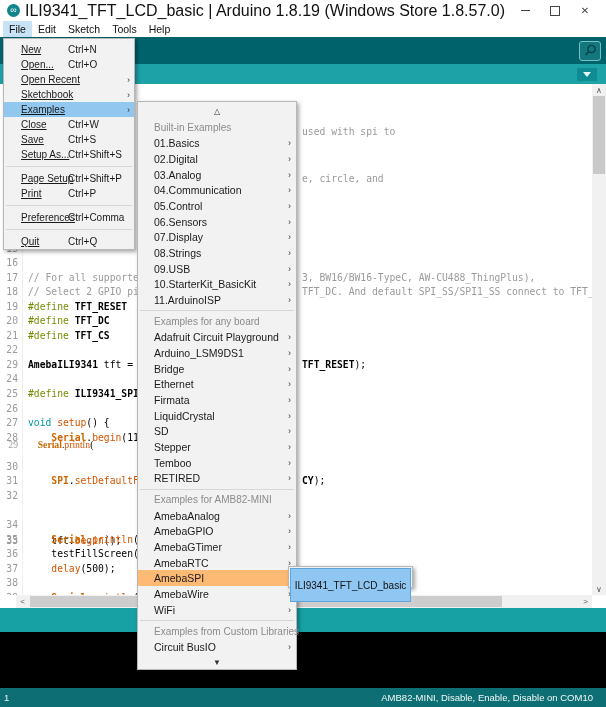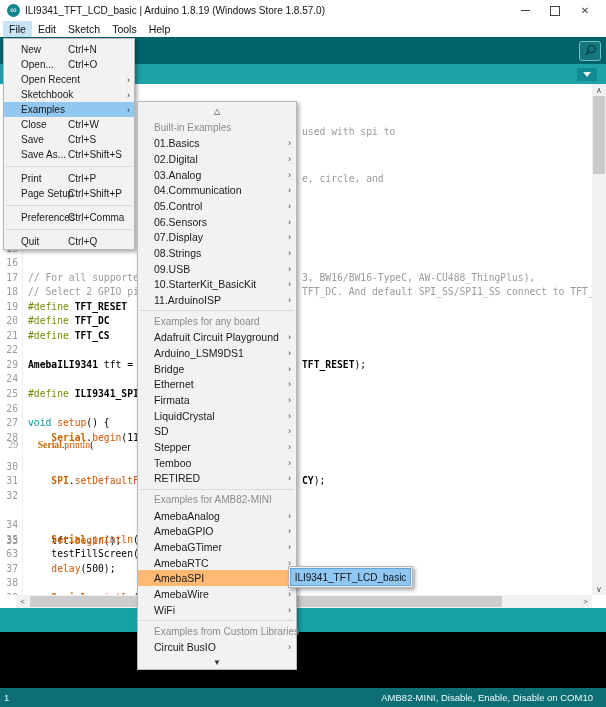--- a/index.html
+++ b/index.html
@@ -4,21 +4,21 @@
 <style>
   html,body{margin:0;padding:0;background:#dcdcdc;}
   #app{position:relative;width:606px;height:707px;background:#ffffff;overflow:hidden;
        font-family:"Liberation Sans",sans-serif;box-shadow:inset 0 0 0 1px #8f8f8f;}
 
   
   .title-bar{position:absolute;left:0;top:0;width:606px;height:21px;background:#ffffff;
              display:flex;align-items:center;}
   .app-icon{width:13px;height:13px;border-radius:50%;background:#12858C;color:#fff;
             font-size:9px;line-height:13px;text-align:center;margin:0 5px 0 7px;flex:0 0 auto;}
-  .title-text{font-size:10px;color:#111;white-space:nowrap;}
+  .title-text{font-size:16px;color:#111;white-space:nowrap;}
   .win-controls{position:absolute;right:6px;top:0;height:21px;display:flex;}
   .win-btn{width:30px;height:21px;display:flex;align-items:center;justify-content:center;color:#444;}
   .glyph-min{width:9px;height:1px;background:#444;}
   .glyph-max{width:8px;height:8px;border:1px solid #444;}
   .glyph-close{font-size:10px;line-height:10px;color:#444;}
 
   
   .menu-bar{position:absolute;left:0;top:21px;width:606px;height:16px;background:#fff;
             display:flex;align-items:stretch;padding-left:3px;box-sizing:border-box;}
   .mb-item{font-size:10.5px;color:#111;padding:0 6px;display:flex;align-items:center;}
@@ -66,40 +66,40 @@
               display:flex;align-items:center;justify-content:space-between;box-sizing:border-box;
               padding:0 13px 0 4px;}
   .linestatus .ln{color:#E8F4F4;font-size:9.5px;}
   .linestatus .board{color:#F2FAFA;font-size:9.5px;white-space:nowrap;}
 
   
   .menu-panel{position:absolute;background:#F2F2F2;border:1px solid #B7B7B7;box-sizing:border-box;
               box-shadow:2px 2px 4px rgba(0,0,0,0.35);}
   #file-menu{left:3px;top:38px;width:132px;height:212px;z-index:50;padding-top:3px;}
   .fm-item{position:relative;height:15px;display:flex;align-items:center;font-size:10px;color:#1a1a1a;}
-  .fm-item .fm-lbl{position:absolute;left:17px;white-space:nowrap;}
+  .fm-item .fm-lbl{position:absolute;left:17px;white-space:nowrap;text-decoration:underline;}
   .fm-item .fm-sc{position:absolute;left:64px;white-space:nowrap;}
   .fm-item .fm-arr{position:absolute;right:4px;font-size:9px;color:#333;}
   .fm-item.sel{background:#92C7F0;}
   .fm-sep{height:9px;display:flex;align-items:center;}
   .fm-sep div{height:1px;background:#D7D7D7;margin:0 2px;width:100%;}
 
   #examples-menu{left:137px;top:101px;width:160px;height:569px;z-index:51;padding-top:2px;}
   .sm-row{position:relative;height:15.68px;display:flex;align-items:center;font-size:10.5px;color:#1a1a1a;}
   .sm-row .sm-lbl{position:absolute;left:16px;white-space:nowrap;}
   .sm-row .sm-arr{position:absolute;right:5px;font-size:9px;color:#333;}
   .sm-row.header{color:#8B8B8B;font-size:10px;}
   .sm-row.sel{background:#fdba74;}
   .sm-row.scroll{justify-content:center;}
   .sm-row.scroll span{font-size:8px;color:#333;}
   .sm-sep{height:6px;display:flex;align-items:center;}
   .sm-sep div{height:1px;background:#D7D7D7;margin:0 2px;width:100%;}
 
   #leaf-menu{left:288px;top:566px;width:125px;height:22px;z-index:52;padding:1px;}
-  .leaf-item{height:18px;background:#8FC6F2;border:1px solid #5EA5DC;box-sizing:border-box;
+  .leaf-item{height:34px;background:#8FC6F2;border:1px solid #5EA5DC;box-sizing:border-box;
              display:flex;align-items:center;justify-content:center;font-size:10px;color:#111;white-space:nowrap;}
 </style>
 </head>
 <body>
 
 <div id="app">
 
   <div class="title-bar">
     <div class="app-icon">∞</div>
     <div class="title-text">ILI9341_TFT_LCD_basic | Arduino 1.8.19 (Windows Store 1.8.57.0)</div>
@@ -166,21 +166,21 @@
         <div class="code-line" style="top: 305.55px;"><span class="num">26</span></div>
         <div class="code-line" style="top: 320.1px;"><span class="num">27</span><span class="cl"><span class="tok-kw">void</span><span class="tok-pl"> </span><span class="tok-fn">setup</span><span class="tok-pl">() {</span></span></div>
         <div class="code-line" style="top: 334.65px;"><span class="num">28</span><span class="cl"><span class="tok-pl">    </span><span class="tok-cls">Serial</span><span class="tok-pl">.</span><span class="tok-fn">begin</span><span class="tok-pl">(11</span></span></div>
         <div class="code-line" style="top: 342px; font-family: Liberation Serif, serif;"><span class="num">29</span><span class="cl"><span class="tok-pl">    </span><span class="tok-cls">Serial</span><span class="tok-pl">.</span><span class="tok-fn">println</span><span class="tok-pl">(</span></span></div>
         <div class="code-line" style="top: 363.75px;"><span class="num">30</span></div>
         <div class="code-line" style="top: 378.3px; text-decoration: underline;"><span class="num">31</span><span class="cl"><span class="tok-pl">    </span><span class="tok-cls">SPI</span><span class="tok-pl">.</span><span class="tok-fn">setDefaultF</span></span><span class="cr"><span class="tok-def">CY</span><span class="tok-pl">);</span></span></div>
         <div class="code-line" style="top: 392.85px;"><span class="num">32</span></div>
         <div class="code-line" style="top: 395px; margin-top: 43px;"><span class="num">33</span><span class="cl"><span class="tok-pl">    tft.</span><span class="tok-fn">begin</span><span class="tok-pl">();</span></span></div>
         <div class="code-line" style="top: 421.95px;"><span class="num">34</span></div>
         <div class="code-line" style="top: 436.5px;"><span class="num">35</span><span class="cl"><span class="tok-pl">    </span><span class="tok-cls">Serial</span><span class="tok-pl">.</span><span class="tok-fn">println</span><span class="tok-pl">(</span></span></div>
-        <div class="code-line" style="top: 451.05px;"><span class="num">63</span><span class="cl"><span class="tok-pl">    testFillScreen(</span></span></div>
+        <div class="code-line" style="top: 451.05px;"><span class="num">36</span><span class="cl"><span class="tok-pl">    testFillScreen(</span></span></div>
         <div class="code-line" style="top: 465.6px;"><span class="num">37</span><span class="cl"><span class="tok-pl">    </span><span class="tok-fn">delay</span><span class="tok-pl">(500);</span></span></div>
         <div class="code-line" style="top: 480.15px;"><span class="num">38</span></div>
         <div class="code-line" style="top: 494.7px;"><span class="num">39</span><span class="cl"><span class="tok-pl">    </span><span class="tok-cls">Serial</span><span class="tok-pl">.</span><span class="tok-fn">println</span><span class="tok-pl">(</span></span></div>
       </div>
   </div>
 
   <div class="vscroll">
     <div class="vs-arrow vs-up">∧</div>
     <div class="vs-thumb"></div>
     <div class="vs-arrow vs-down">∨</div>
@@ -223,33 +223,33 @@
       </div>
       <div class="fm-item">
         <span class="fm-lbl">Close</span>
         <span class="fm-sc">Ctrl+W</span>
       </div>
       <div class="fm-item">
         <span class="fm-lbl">Save</span>
         <span class="fm-sc">Ctrl+S</span>
       </div>
       <div class="fm-item">
-        <span class="fm-lbl">Save As...</span>
+        <span class="fm-lbl">Setup As...</span>
         <span class="fm-sc">Ctrl+Shift+S</span>
       </div>
       <div class="fm-sep">
         <div></div>
+      </div>
+      <div class="fm-item">
+        <span class="fm-lbl">Page Setup</span>
+        <span class="fm-sc">Ctrl+Shift+P</span>
       </div>
       <div class="fm-item">
         <span class="fm-lbl">Print</span>
         <span class="fm-sc">Ctrl+P</span>
-      </div>
-      <div class="fm-item">
-        <span class="fm-lbl">Page Setup</span>
-        <span class="fm-sc">Ctrl+Shift+P</span>
       </div>
       <div class="fm-sep">
         <div></div>
       </div>
       <div class="fm-item">
         <span class="fm-lbl">Preferences</span>
         <span class="fm-sc">Ctrl+Comma</span>
       </div>
       <div class="fm-sep">
         <div></div>

